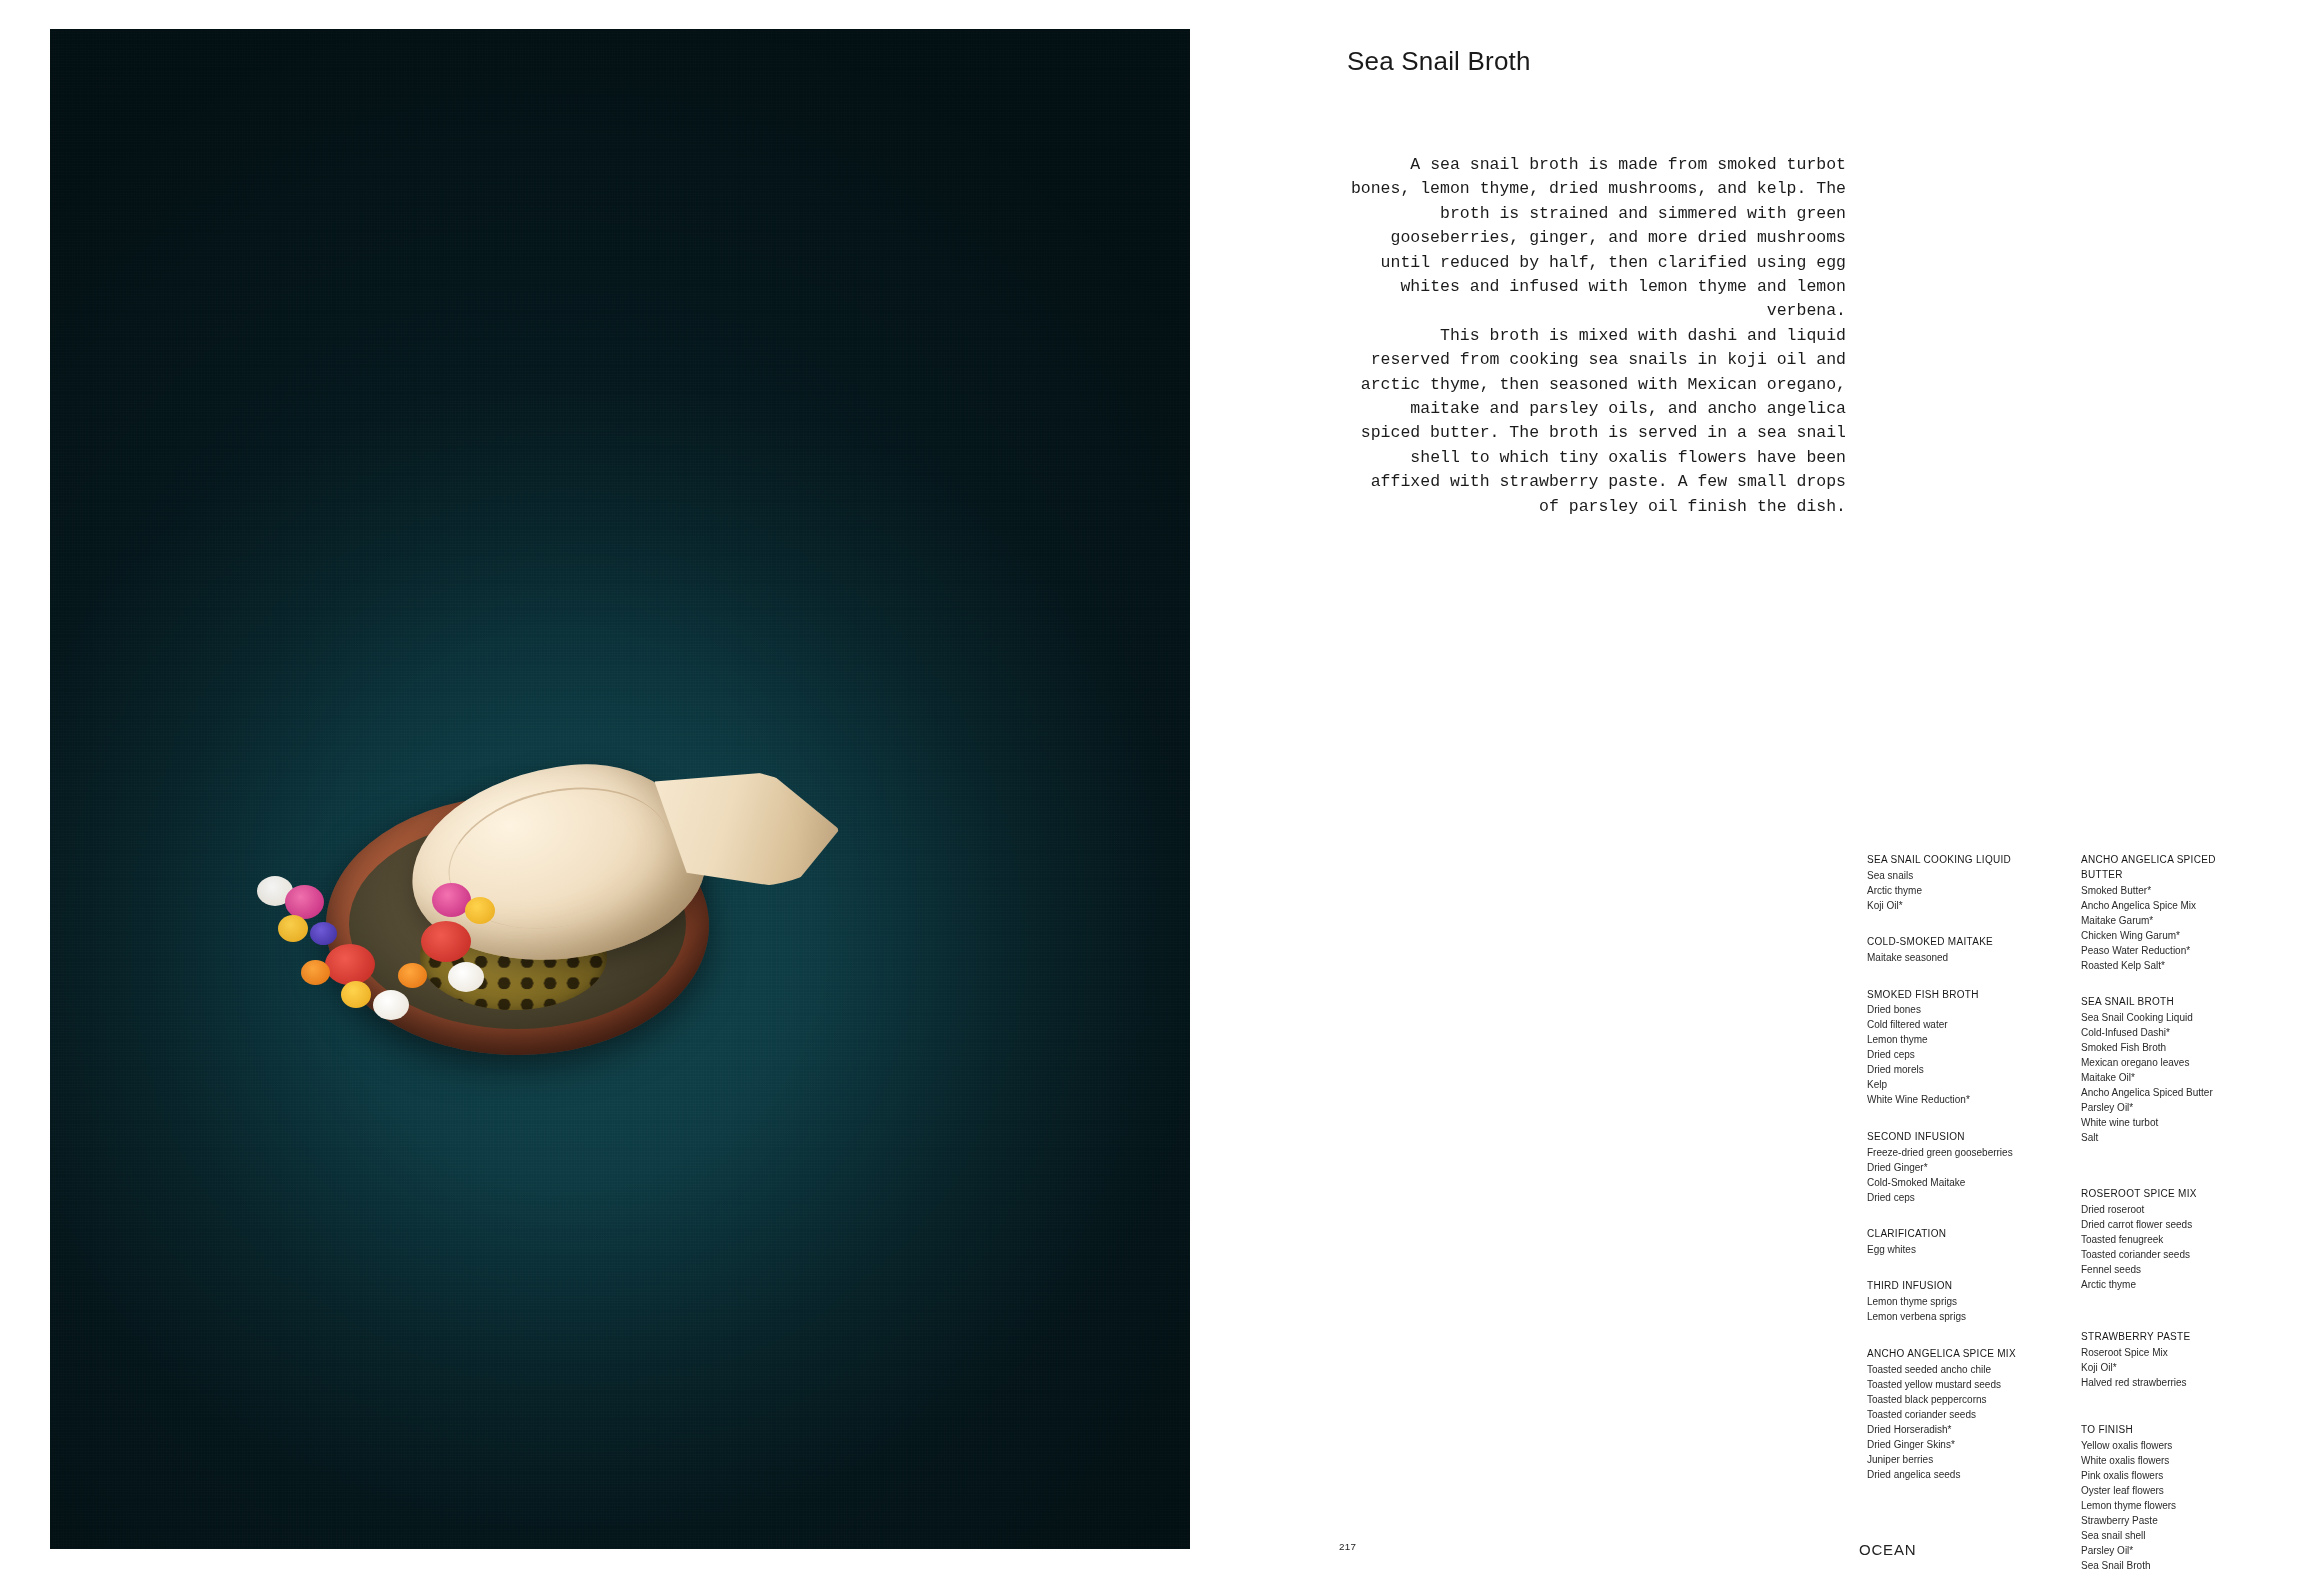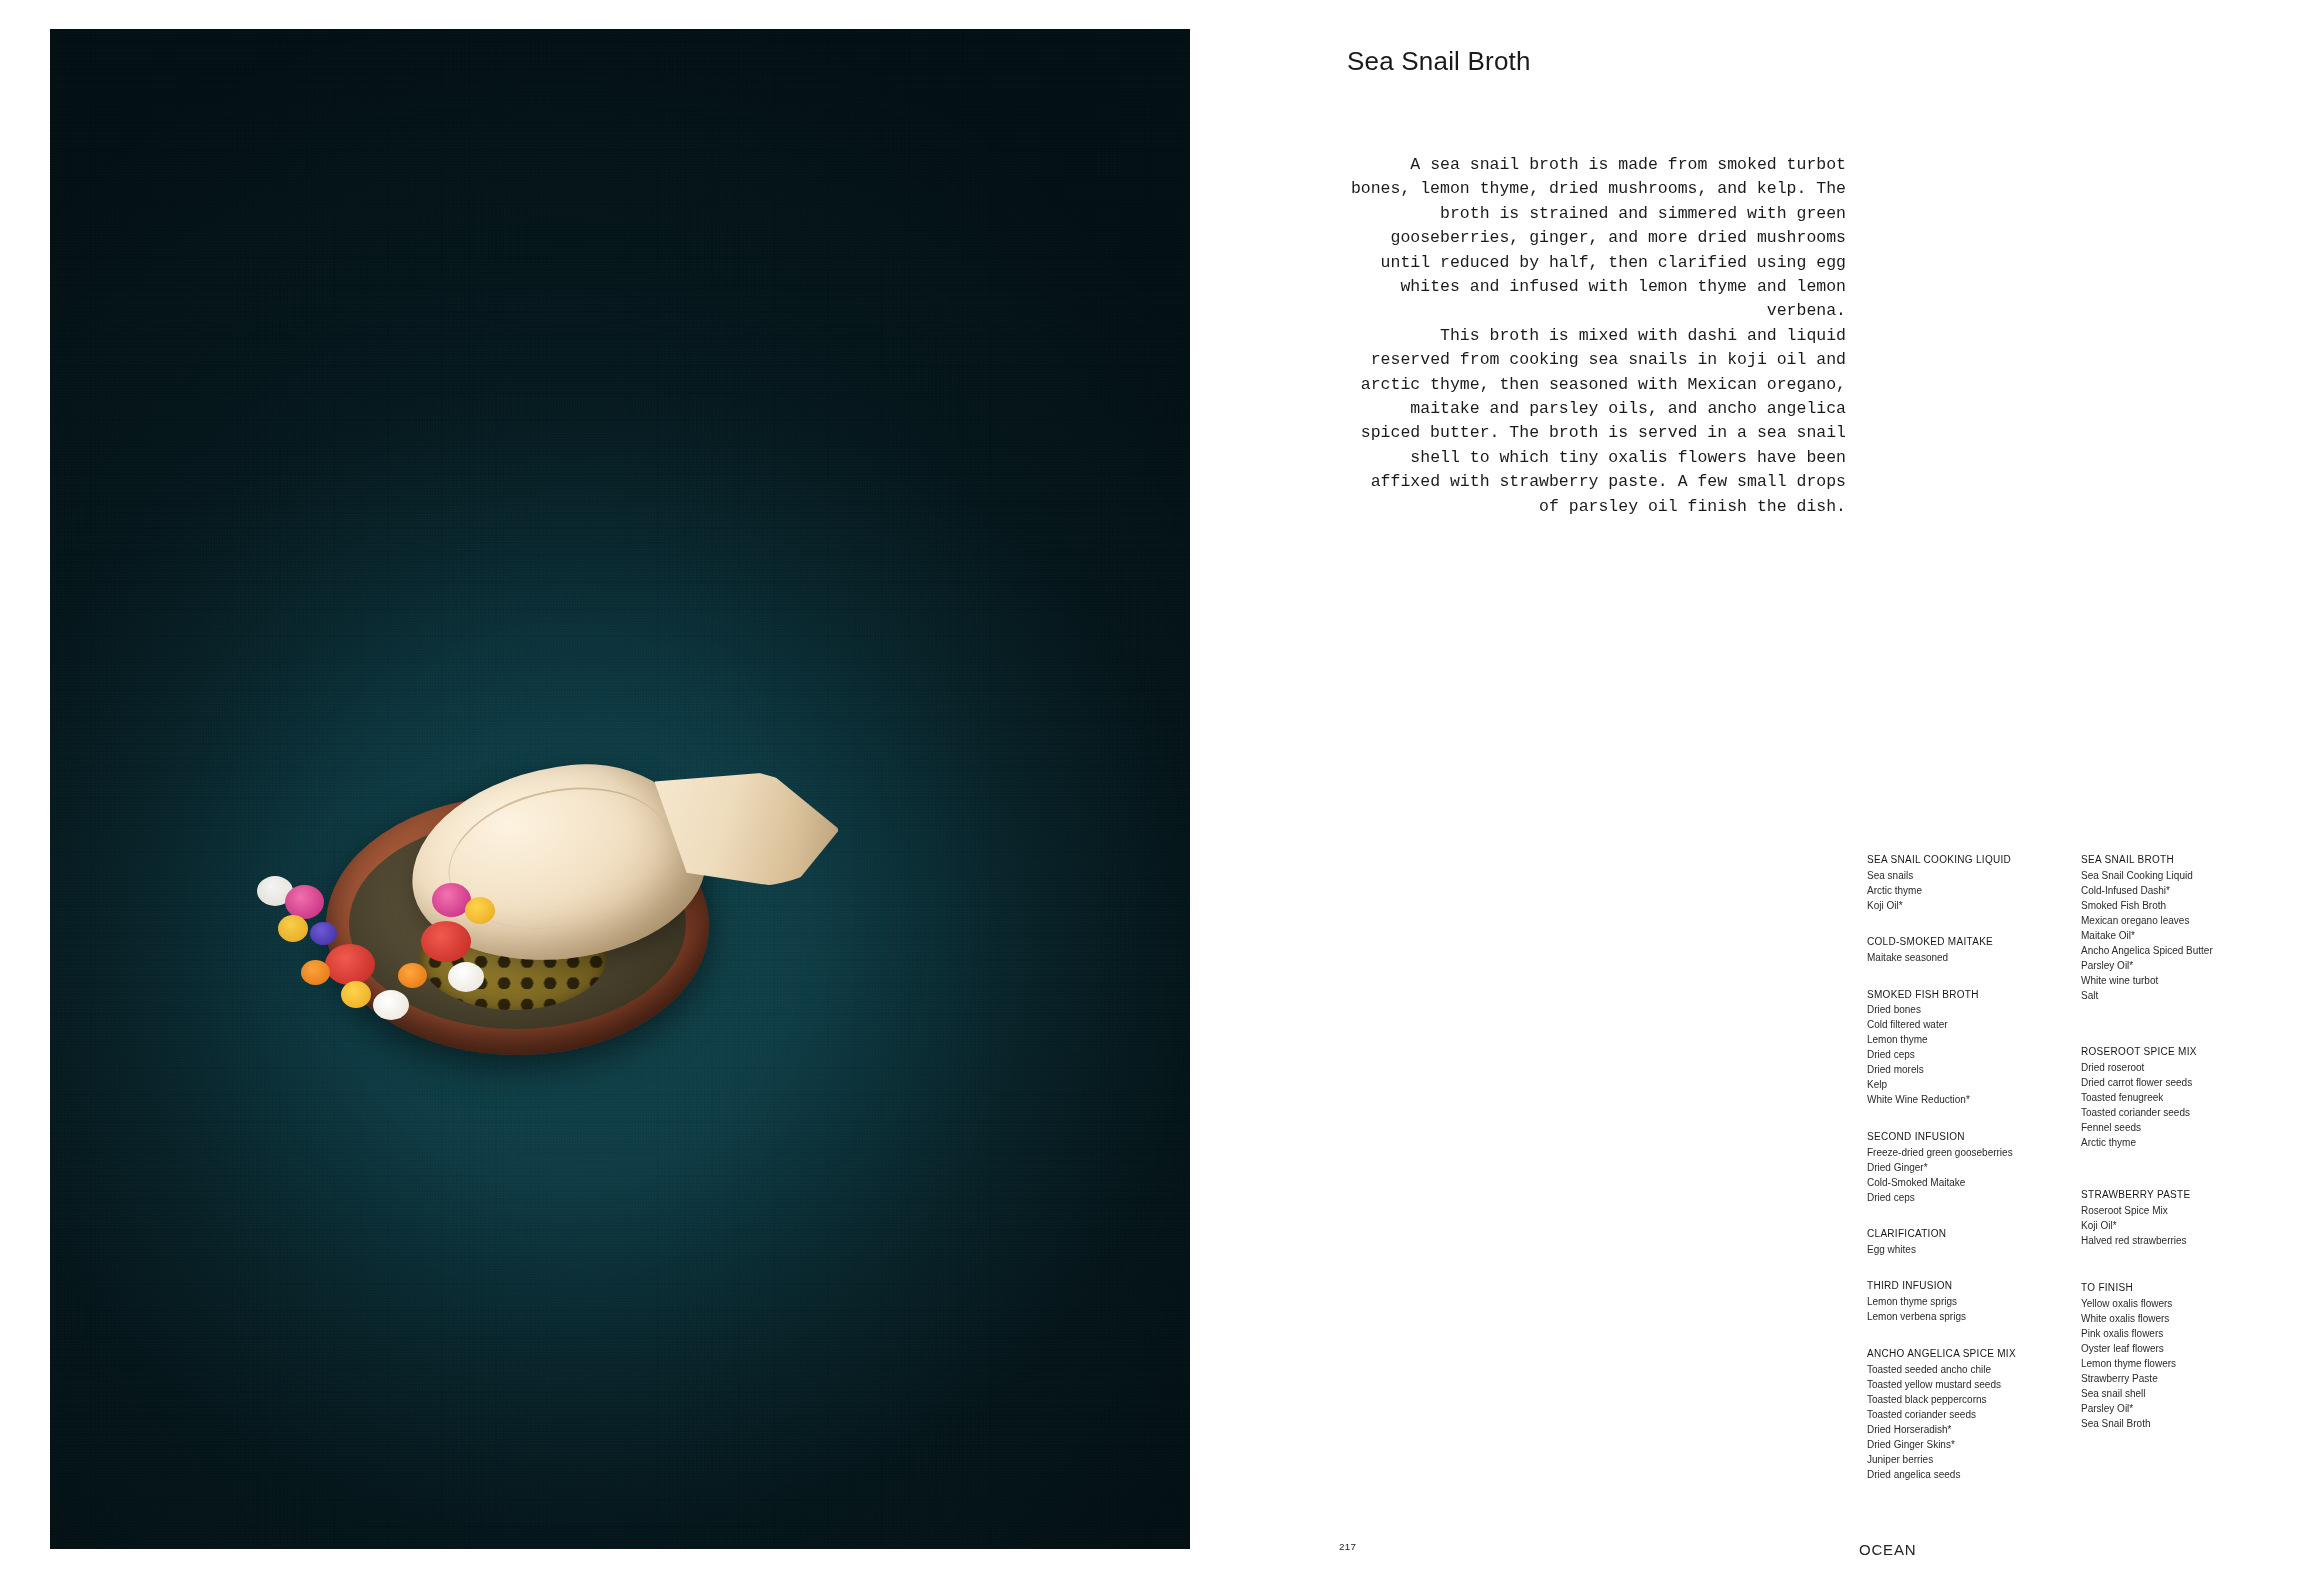--- a/index.html
+++ b/index.html
@@ -299,20 +299,30 @@
         <div class="ing-item">Toasted black peppercorns</div>
         <div class="ing-item">Toasted coriander seeds</div>
         <div class="ing-item">Dried Horseradish*</div>
         <div class="ing-item">Dried Ginger Skins*</div>
         <div class="ing-item">Juniper berries</div>
         <div class="ing-item">Dried angelica seeds</div>
       </div>
     </div>
 
     <div class="ing-col right">
+      <div class="ing-group">
+        <div class="ing-head">ANCHO ANGELICA SPICED
+BUTTER</div>
+        <div class="ing-item">Smoked Butter*</div>
+        <div class="ing-item">Ancho Angelica Spice Mix</div>
+        <div class="ing-item">Maitake Garum*</div>
+        <div class="ing-item">Chicken Wing Garum*</div>
+        <div class="ing-item">Peaso Water Reduction*</div>
+        <div class="ing-item">Roasted Kelp Salt*</div>
+      </div>
       <div class="ing-group" style="margin-bottom:41px;">
         <div class="ing-head">SEA SNAIL BROTH</div>
         <div class="ing-item">Sea Snail Cooking Liquid</div>
         <div class="ing-item">Cold-Infused Dashi*</div>
         <div class="ing-item">Smoked Fish Broth</div>
         <div class="ing-item">Mexican oregano leaves</div>
         <div class="ing-item">Maitake Oil*</div>
         <div class="ing-item">Ancho Angelica Spiced Butter</div>
         <div class="ing-item">Parsley Oil*</div>
         <div class="ing-item">White wine turbot</div>

